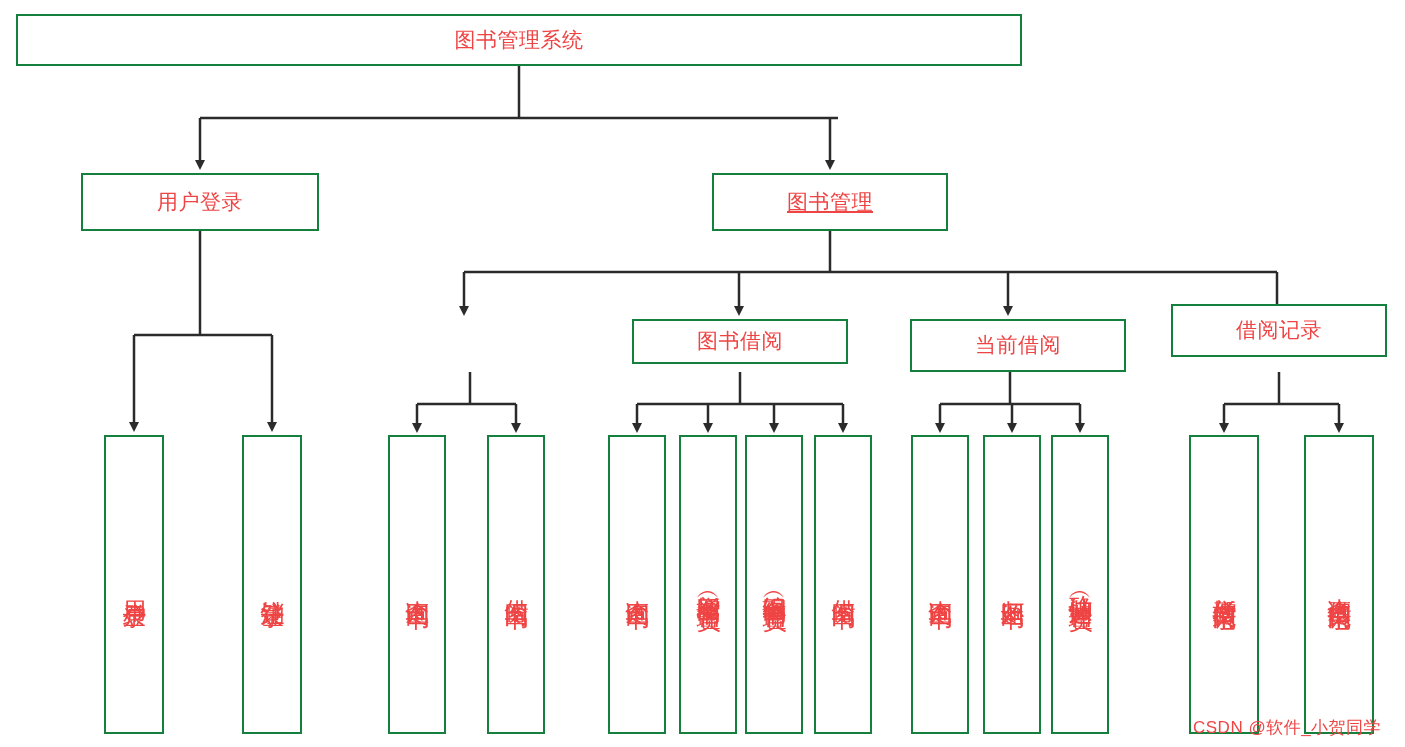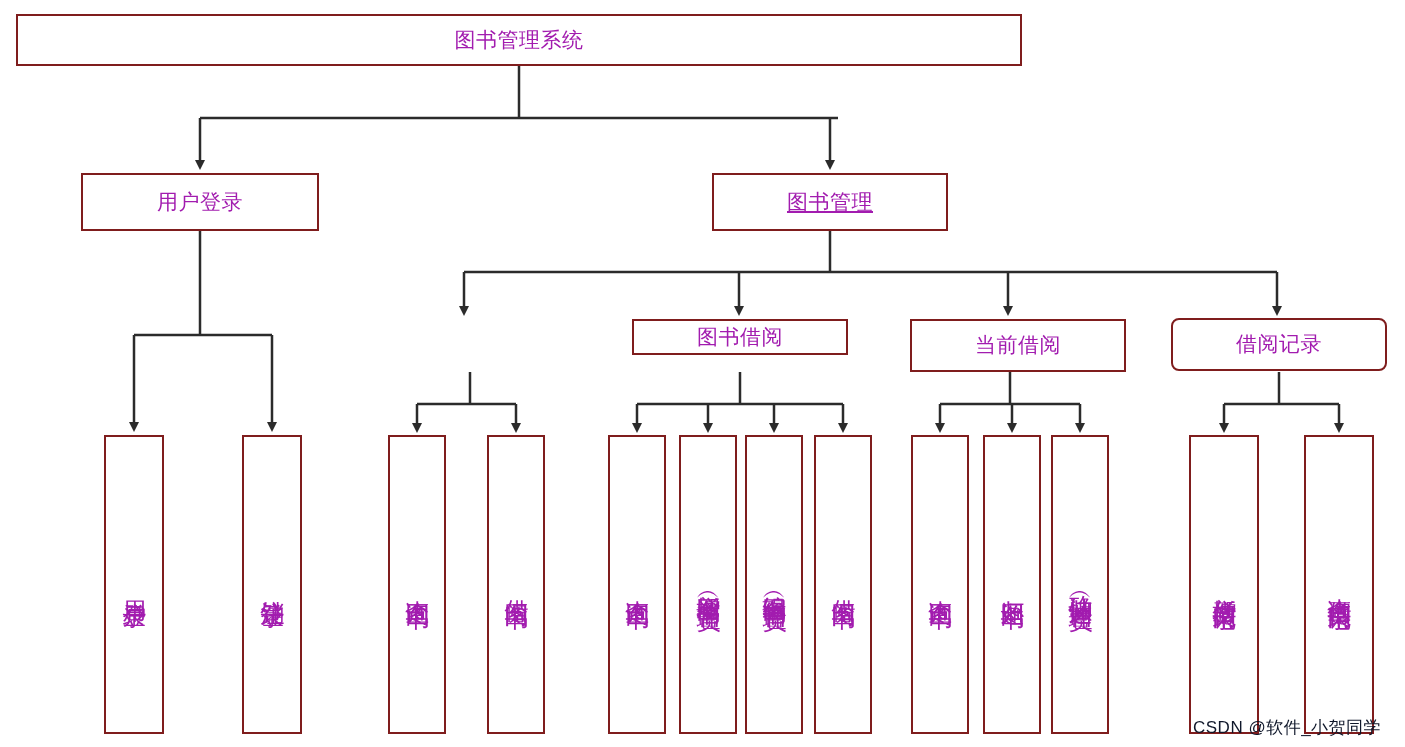--- a/index.html
+++ b/index.html
@@ -22,26 +22,26 @@
     position: absolute;
     left: 0;
     top: 0;
     width: 1405px;
     height: 747px;
     pointer-events: none;
   }
   .node {
     position: absolute;
     box-sizing: border-box;
-    border: 2px solid #7f1d1d;
+    border: 2px solid #15803d;
     background: #ffffff;
     display: flex;
     align-items: center;
     justify-content: center;
-    color: #a21caf;
+    color: #ef4444;
   }
   .node .lbl {
     display: block;
     text-align: center;
     line-height: 1.18;
     letter-spacing: 0.5px;
   }
   
   .node.h .lbl {
     font-size: 21px;
@@ -56,21 +56,21 @@
     writing-mode: vertical-rl;
     text-orientation: upright;
     font-size: 24px;
     line-height: 1.12;
     letter-spacing: 2px;
     white-space: nowrap;
   }
   .watermark {
     position: absolute;
     font-size: 17px;
-    color: #0f172a;
+    color: #ef4444;
     white-space: nowrap;
     letter-spacing: 0.5px;
   }
 </style>
 </head>
 <body>
 
 <div id="canvas">
 
   <svg id="edges" viewBox="0 0 1405 747" xmlns="http://www.w3.org/2000/svg">
@@ -127,27 +127,27 @@
     <span class="lbl">图书管理系统</span>
   </div>
 
   <div class="node h" style="left:81px;top:173px;width:238px;height:58px;">
     <span class="lbl">用户登录</span>
   </div>
   <div class="node h" style="left:712px;top:173px;width:236px;height:58px;text-decoration:underline;">
     <span class="lbl">图书管理</span>
   </div>
 
-  <div class="node h" style="left:632px;top:319px;width:216px;height:36px;">
+  <div class="node h" style="left:632px;top:319px;width:216px;height:45px;">
     <span class="lbl">图书借阅</span>
   </div>
   <div class="node h" style="left:902px;top:319px;width:216px;height:53px;margin-left:8px;">
     <span class="lbl">当前借阅</span>
   </div>
-  <div class="node h" style="left:1171px;top:318px;width:216px;height:53px;border-radius:8px;">
+  <div class="node h" style="left:1171px;top:304px;width:216px;height:53px;">
     <span class="lbl">借阅记录</span>
   </div>
 
   <div class="node v" style="left:104px;top:435px;width:60px;height:299px;">
     <span class="lbl">用户登录</span>
   </div>
   <div class="node v" style="left:242px;top:435px;width:60px;height:299px;">
     <span class="lbl">注销登录</span>
   </div>
 

